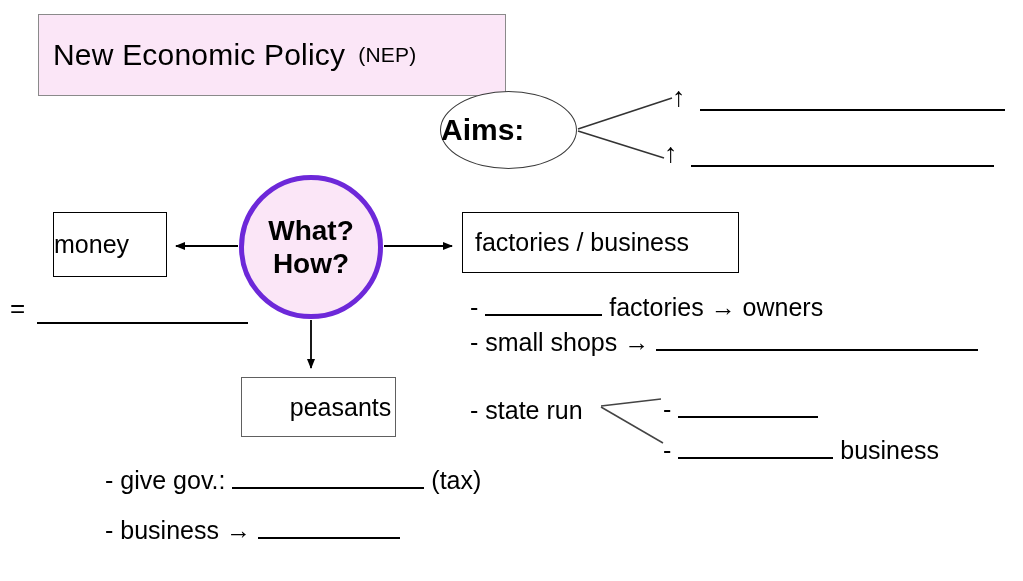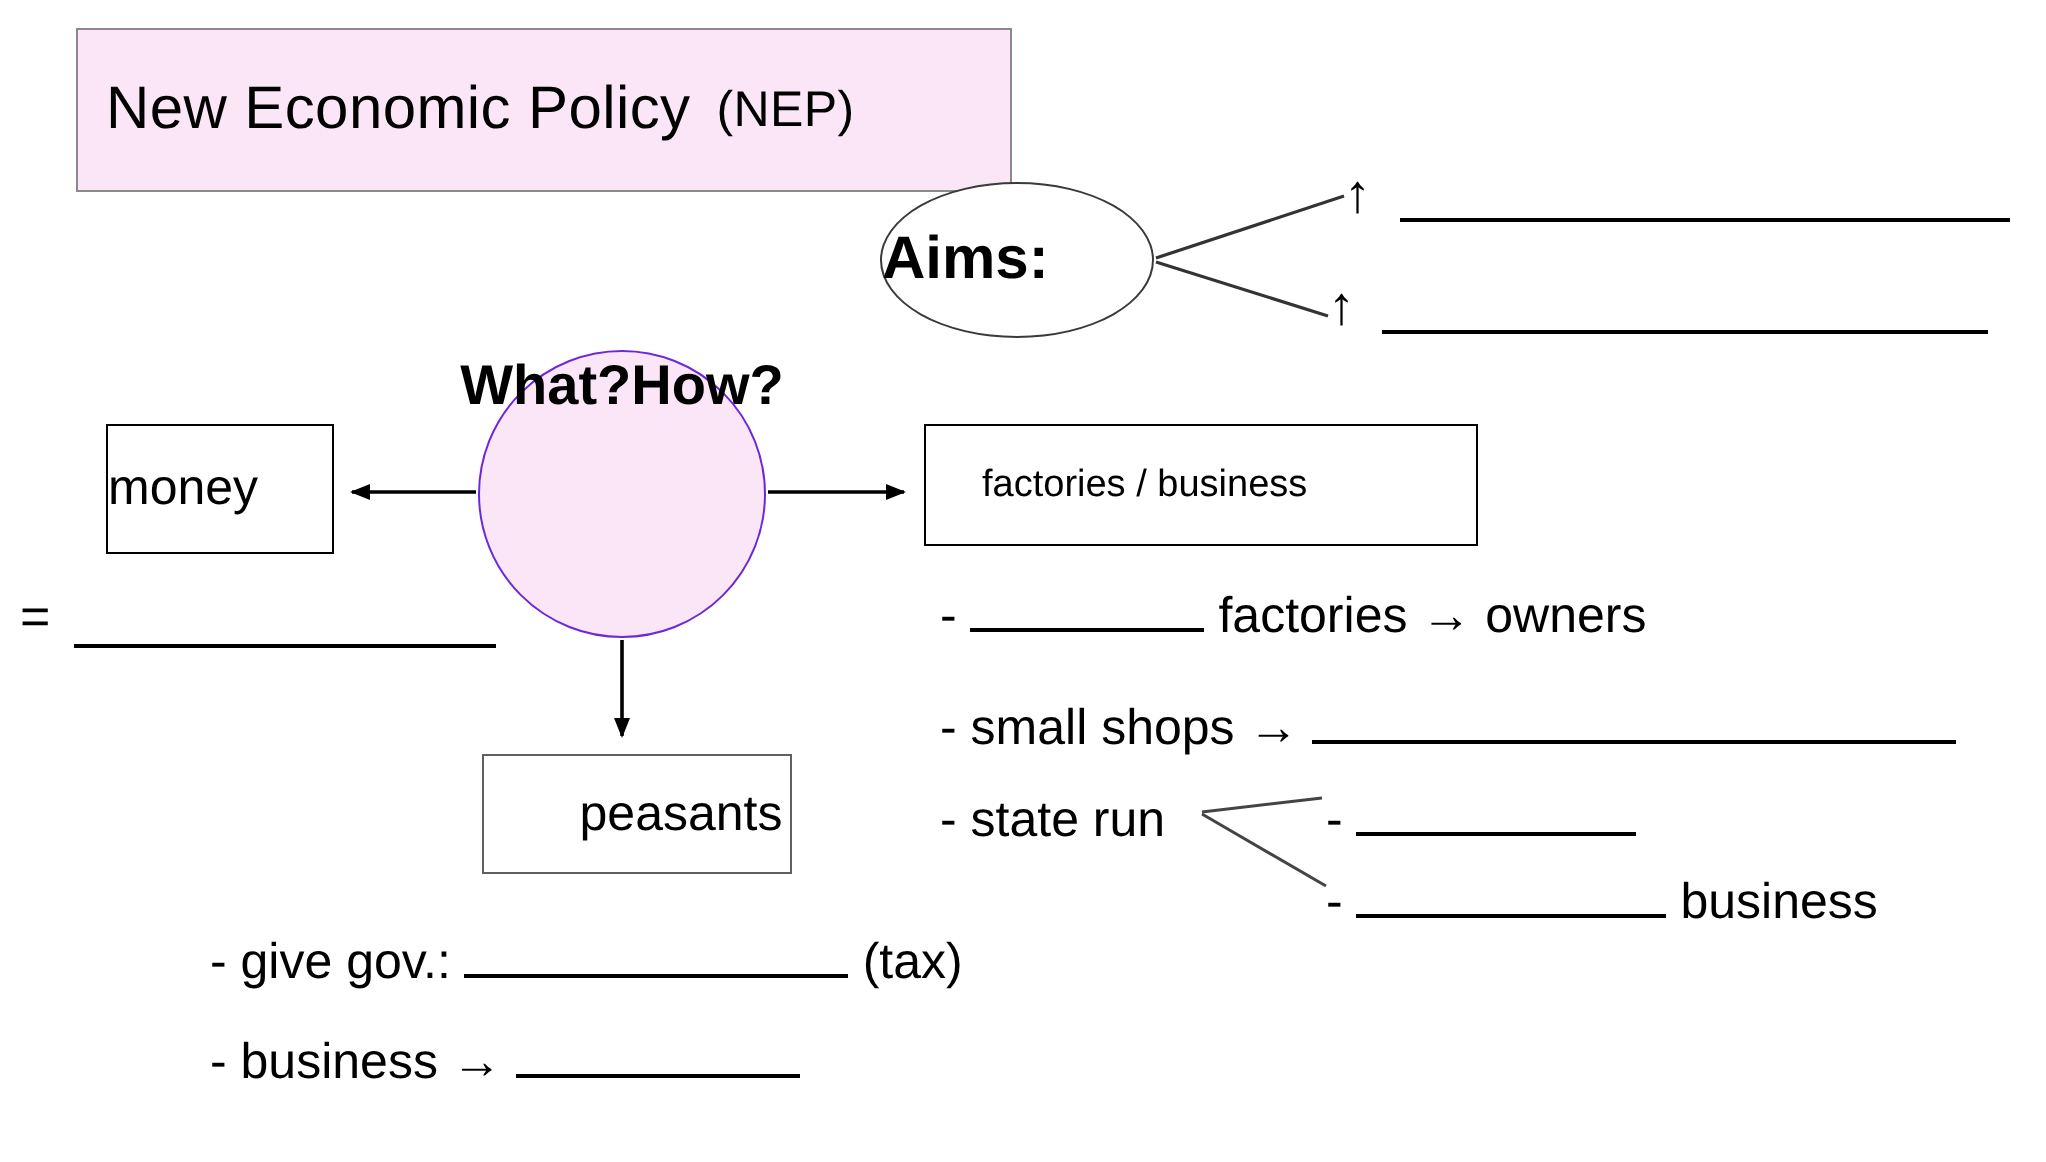--- a/index.html
+++ b/index.html
@@ -41,40 +41,40 @@
     top: 14px;
     width: 468px;
     height: 82px;
     background: #fbe6f7;
     border: 1px solid #8a8a8a;
     padding-left: 14px;
     font-size: 30px;
     letter-spacing: .2px;
   }
   .node-title .paren {
-    font-size: 25px;
+    font-size: 21px;
     padding-left: 13px;
   }
   .node-money {
     left: 53px;
     top: 212px;
     width: 114px;
     height: 65px;
     border: 1px solid #000000;
     justify-content: flex-start;
     font-size: 25px;
   }
   .node-factories {
     left: 462px;
     top: 212px;
     width: 277px;
     height: 61px;
     border: 1px solid #000000;
-    padding-left: 28px;
-    font-size: 19px;
+    padding-left: 12px;
+    font-size: 25px;
   }
   .node-peasants {
     left: 241px;
     top: 377px;
     width: 155px;
     height: 60px;
     border: 1px solid #606060;
     justify-content: center;
     font-size: 25px;
     padding-left: 44px;
@@ -96,25 +96,26 @@
     font-size: 30px;
     font-weight: bold;
     box-sizing: border-box;
   }
   .circle-what {
     position: absolute;
     left: 239px;
     top: 175px;
     width: 144px;
     height: 144px;
-    border: 1px solid #6d28d9;
+    border: 5px solid #6d28d9;
     border-radius: 50%;
     background: #fbe6f7;
     display: flex;
-    flex-direction: row;
+    flex-direction: column;
+    align-items: center;
     justify-content: center;
     font-size: 28px;
     font-weight: bold;
     line-height: 1.18;
     box-sizing: border-box;
   }
 
   
   .txt {
     position: absolute;
@@ -185,21 +186,21 @@
   <div class="node node-factories">
     <span>factories / business</span>
   </div>
 
   <div class="txt" style="left:470px; top:290px;">
     <span>-</span>
     <span class="blank" style="width:117px; height:24px;"></span>
     <span>factories → owners</span>
   </div>
 
-  <div class="txt" style="left:470px; top:346px;">
+  <div class="txt" style="left:470px; top:325px;">
     <span>-</span>
     <span>small shops →</span>
     <span class="blank" style="width:322px; height:24px;"></span>
   </div>
 
   <div class="txt" style="left:470px; top:398px;">
     <span>-</span>
     <span>state run</span>
   </div>
 

